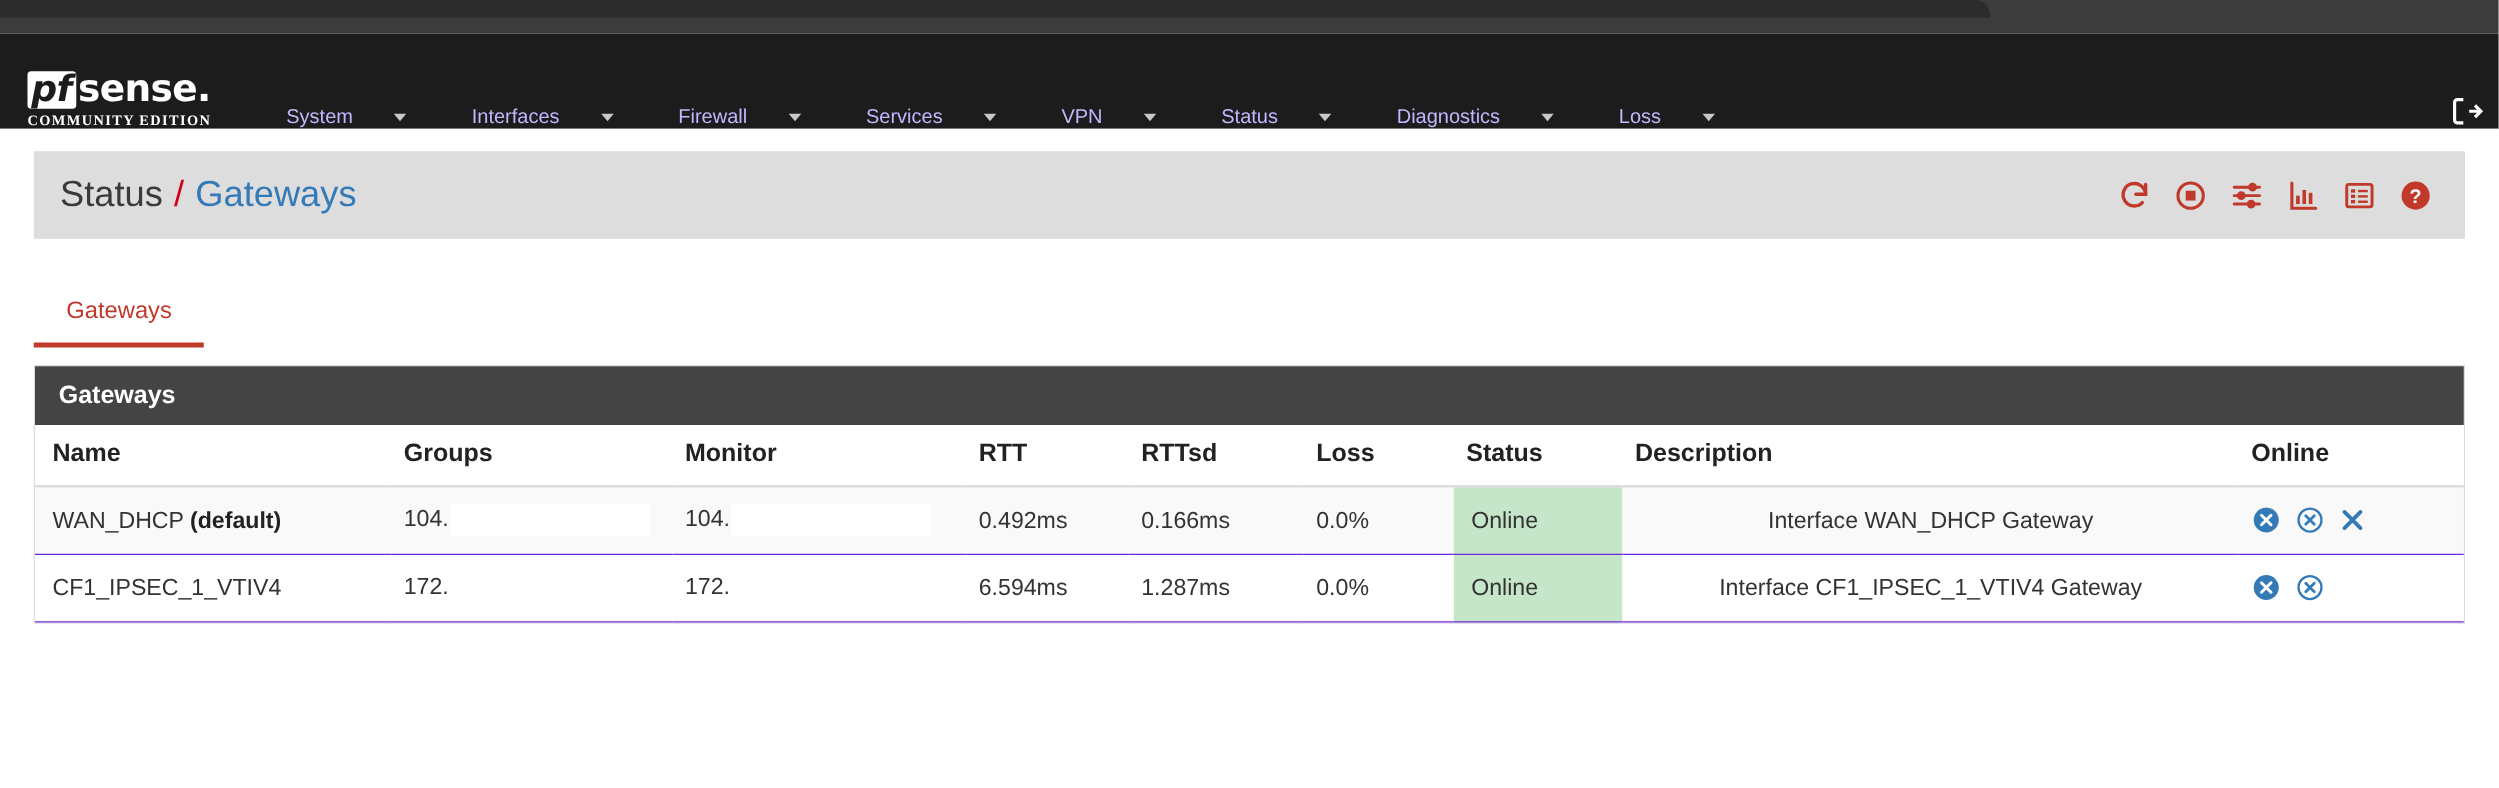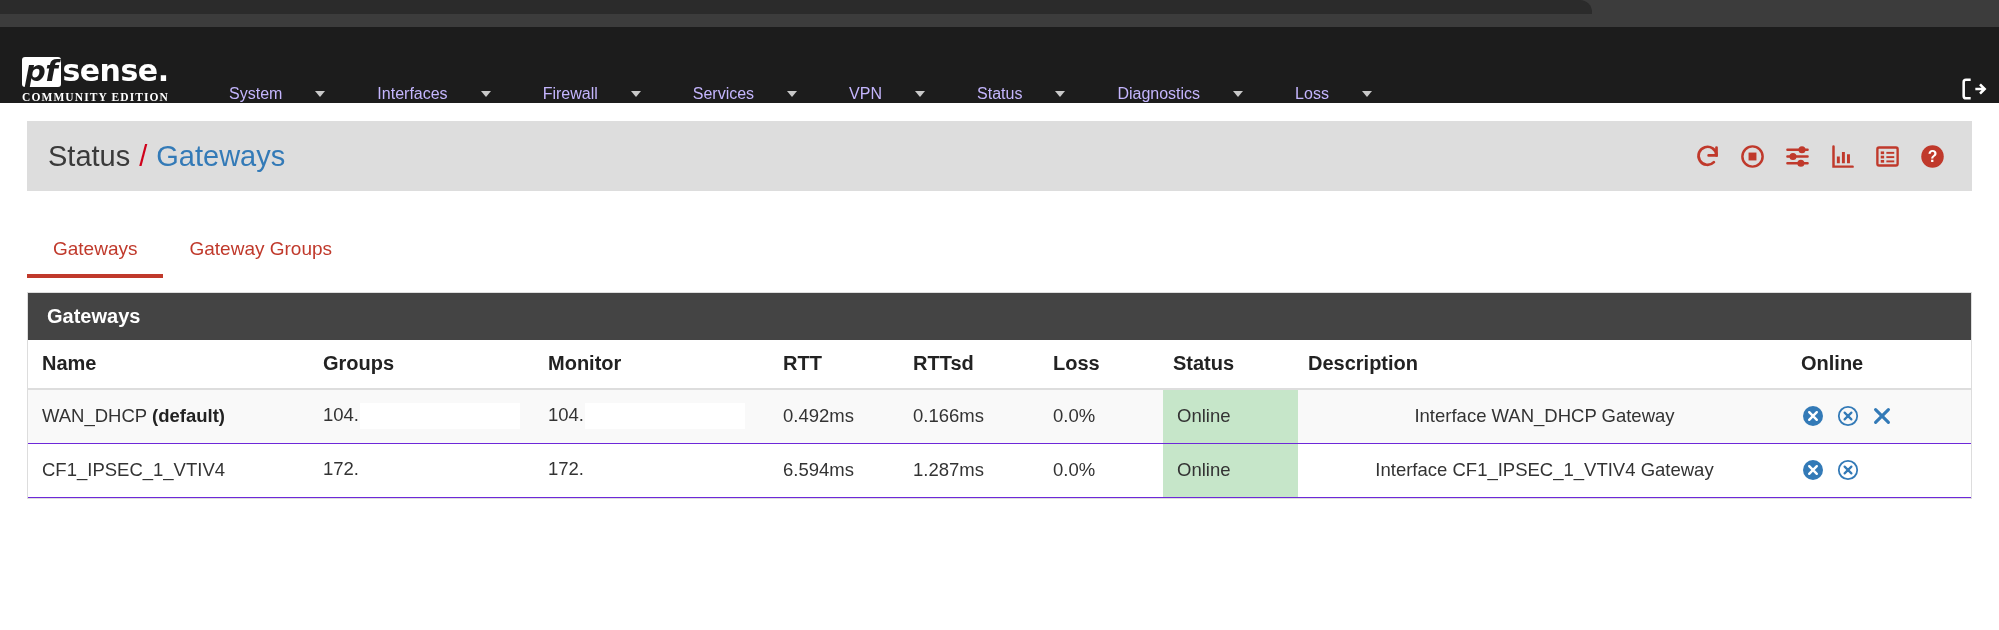--- a/index.html
+++ b/index.html
@@ -293,23 +293,20 @@
           <text x="12" y="17.2" text-anchor="middle" font-size="14" font-weight="bold" fill="#ffffff" font-family="Liberation Sans, sans-serif">?</text>
         </svg>
       </div>
     </div>
   </div>
 </div>
 
 <div class="tabs">
   <div class="tab active">
     <span>Gateways</span>
-  </div>
-  <div class="tab">
-    <span>Gateway Groups</span>
   </div>
 </div>
 
 <div class="panel-wrap">
   <div class="panel">
     <div class="panel-heading">Gateways</div>
 
     <table class="gw">
       <thead>
         <tr>

